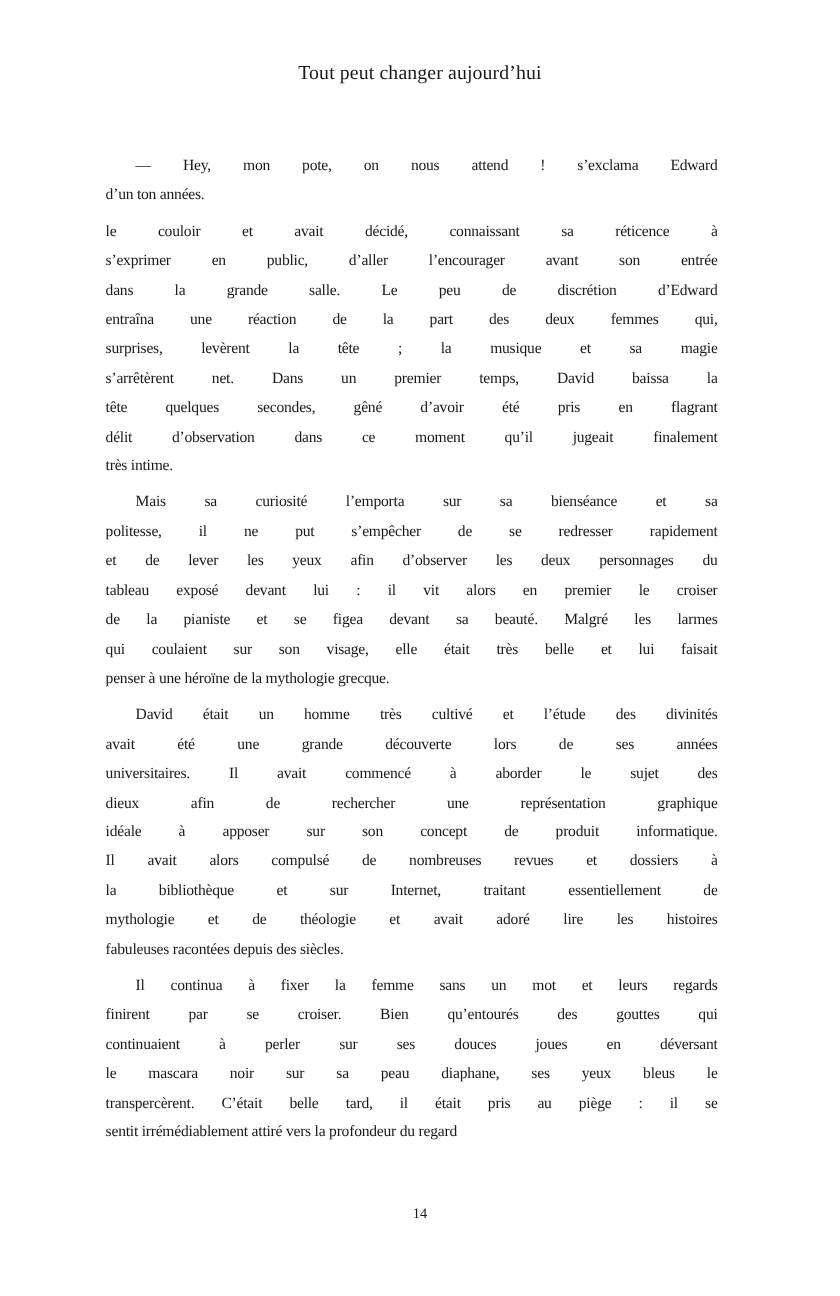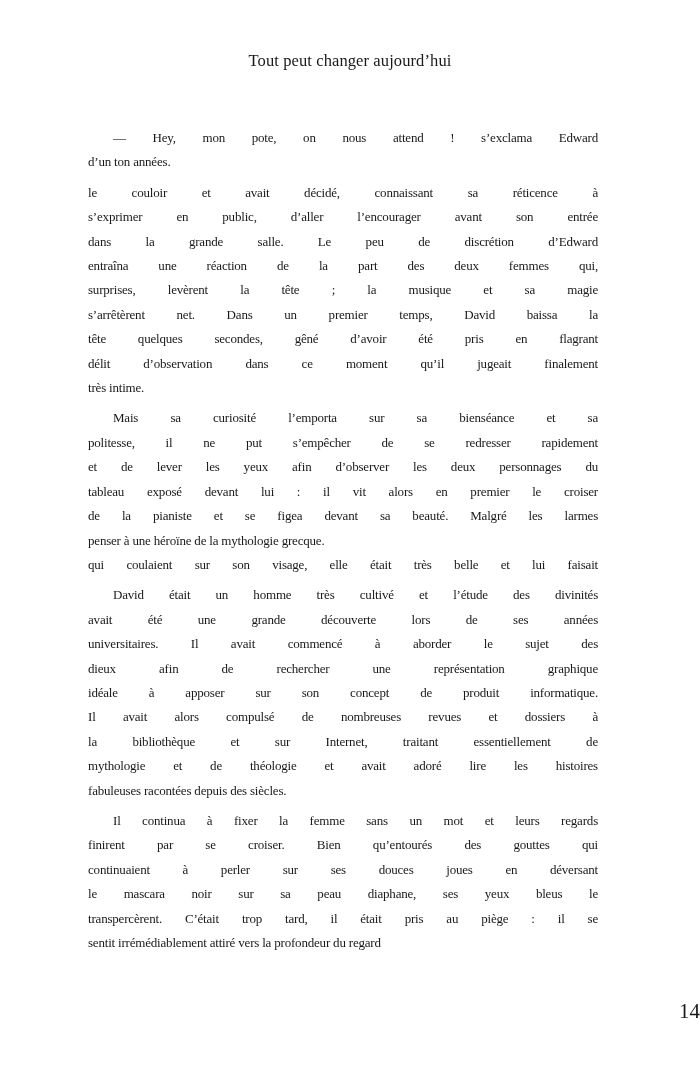--- a/index.html
+++ b/index.html
@@ -48,22 +48,22 @@
     text-align-last: justify;
     white-space: normal;
   }
   .line.first { text-indent: 25px; }
   .line.last { text-align-last: auto; }
   .page-number {
     position: absolute;
     top: 1002px;
     left: 0;
     width: 700px;
-    text-align: right;
-    font-size: 21px;
+    text-align: center;
+    font-size: 12px;
     line-height: 18px;
   }
 </style>
 </head>
 <body>
 
 <div class="page">
   <div class="running-title">Tout peut changer aujourd’hui</div>
 
   <div class="body-text">
@@ -81,38 +81,38 @@
         <div class="line">tête quelques secondes, gêné d’avoir été pris en flagrant</div>
         <div class="line">délit d’observation dans ce moment qu’il jugeait finalement</div>
         <div class="line last">très intime.</div>
       </div>
       <div class="para">
         <div class="line first">Mais sa curiosité l’emporta sur sa bienséance et sa</div>
         <div class="line">politesse, il ne put s’empêcher de se redresser rapidement</div>
         <div class="line">et de lever les yeux afin d’observer les deux personnages du</div>
         <div class="line">tableau exposé devant lui : il vit alors en premier le croiser</div>
         <div class="line">de la pianiste et se figea devant sa beauté. Malgré les larmes</div>
+        <div class="line">qui coulaient sur son visage, elle était très belle et lui faisait</div>
         <div class="line last">penser à une héroïne de la mythologie grecque.</div>
-        <div class="line">qui coulaient sur son visage, elle était très belle et lui faisait</div>
       </div>
       <div class="para">
         <div class="line first">David était un homme très cultivé et l’étude des divinités</div>
         <div class="line">avait été une grande découverte lors de ses années</div>
         <div class="line">universitaires. Il avait commencé à aborder le sujet des</div>
         <div class="line">dieux afin de rechercher une représentation graphique</div>
         <div class="line">idéale à apposer sur son concept de produit informatique.</div>
         <div class="line">Il avait alors compulsé de nombreuses revues et dossiers à</div>
         <div class="line">la bibliothèque et sur Internet, traitant essentiellement de</div>
         <div class="line">mythologie et de théologie et avait adoré lire les histoires</div>
         <div class="line last">fabuleuses racontées depuis des siècles.</div>
       </div>
       <div class="para">
         <div class="line first">Il continua à fixer la femme sans un mot et leurs regards</div>
         <div class="line">finirent par se croiser. Bien qu’entourés des gouttes qui</div>
         <div class="line">continuaient à perler sur ses douces joues en déversant</div>
         <div class="line">le mascara noir sur sa peau diaphane, ses yeux bleus le</div>
-        <div class="line">transpercèrent. C’était trop tard, il était pris au piège : il se</div>
+        <div class="line">transpercèrent. C’était belle tard, il était pris au piège : il se</div>
         <div class="line last">sentit irrémédiablement attiré vers la profondeur du regard</div>
       </div>
     </div>
 
   <div class="page-number">14</div>
 </div>
 
 </body></html>

